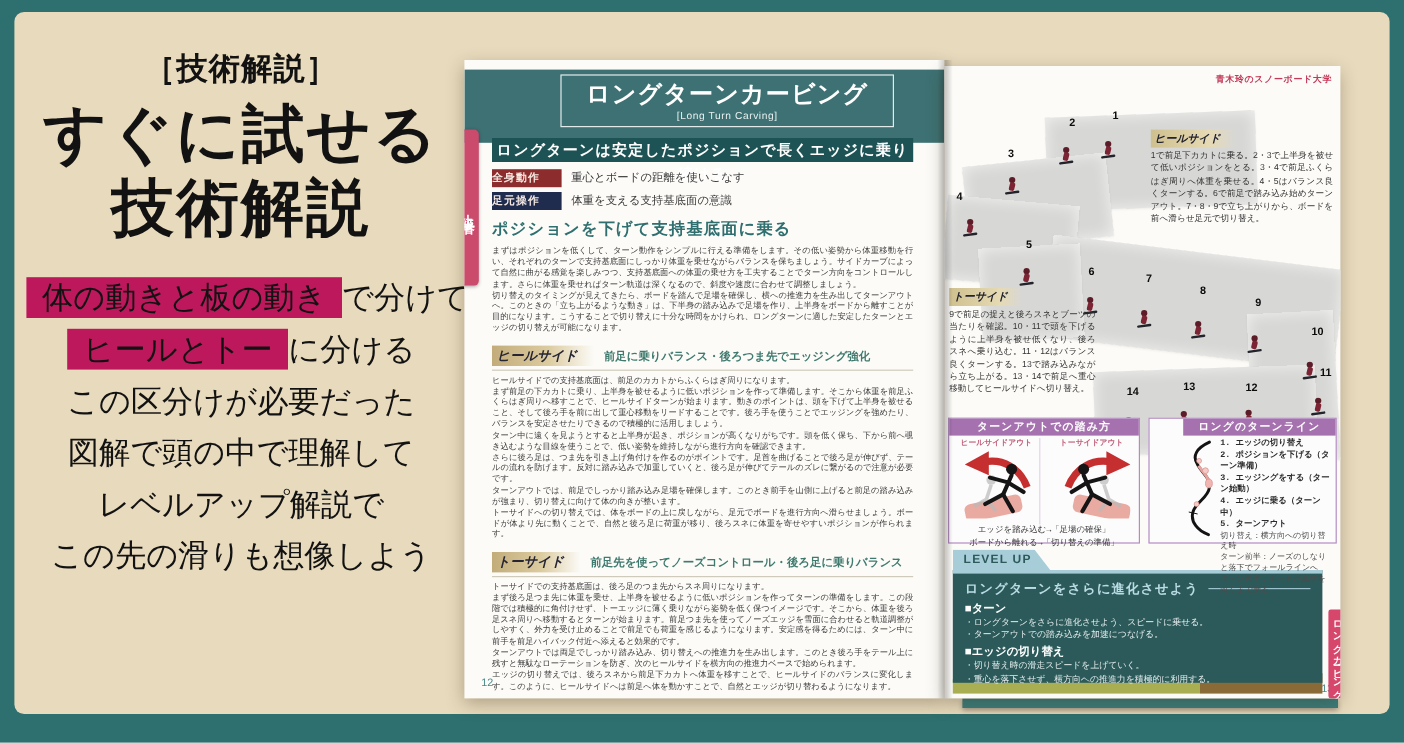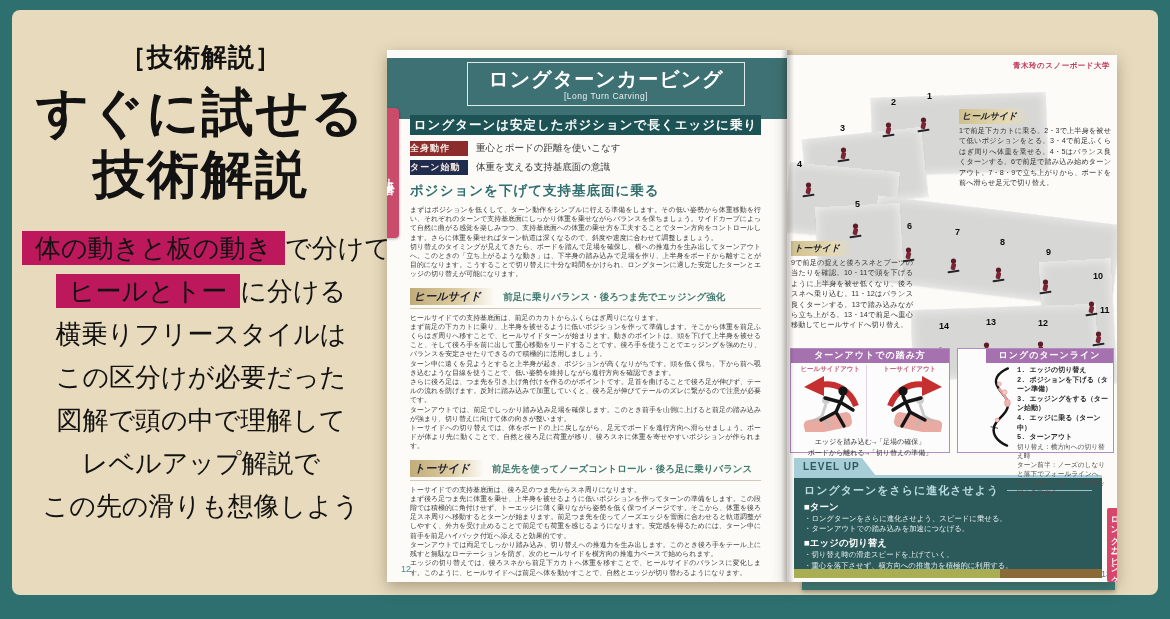--- a/index.html
+++ b/index.html
@@ -144,21 +144,20 @@
 <div id="stage">
   <div class="canvas">
 
     <aside class="promo">
       <div class="kicker">［技術解説］</div>
       <div class="big">すぐに試せる</div>
       <div class="big">技術解説</div>
       <div class="taglines">
         <div class="tagline"><span class="hl">体の動きと板の動き</span><span>で分けて</span></div>
         <div class="tagline"><span class="hl">ヒールとトー</span><span>に分ける</span></div>
-        <div class="tagline">横乗りフリースタイルは</div>
         <div class="tagline">この区分けが必要だった</div>
         <div class="tagline">図解で頭の中で理解して</div>
         <div class="tagline">レベルアップ解説で</div>
         <div class="tagline">この先の滑りも想像しよう</div>
       </div>
     </aside>
 
     <section class="page page-left">
       <div class="band">
         <div class="title-box">
@@ -168,21 +167,21 @@
       </div>
       <div class="level-tab">上級者</div>
 
       <div class="lp-content">
         <div class="leadbar">ロングターンは安定したポジションで長くエッジに乗り続ける</div>
         <div class="badge-row">
           <span class="badge" style="background:#8d2c2c">全身動作</span>
           <span class="btxt">重心とボードの距離を使いこなす</span>
         </div>
         <div class="badge-row">
-          <span class="badge" style="background:#1f2c4e">ターン始動</span>
+          <span class="badge" style="background:#1f2c4e">足元操作</span>
           <span class="btxt">体重を支える支持基底面の意識</span>
         </div>
 
         <div class="sec-head">ポジションを下げて支持基底面に乗る</div>
         <p class="bodytext">まずはポジションを低くして、ターン動作をシンプルに行える準備をします。その低い姿勢から体重移動を行い、それぞれのターンで支持基底面にしっかり体重を乗せながらバランスを保ちましょう。サイドカーブによって自然に曲がる感覚を楽しみつつ、支持基底面への体重の乗せ方を工夫することでターン方向をコントロールします。さらに体重を乗せればターン軌道は深くなるので、斜度や速度に合わせて調整しましょう。</p>
         <p class="bodytext">切り替えのタイミングが見えてきたら、ボードを踏んで足場を確保し、横への推進力を生み出してターンアウトへ。このときの「立ち上がるような動き」は、下半身の踏み込みで足場を作り、上半身をボードから離すことが目的になります。こうすることで切り替えに十分な時間をかけられ、ロングターンに適した安定したターンとエッジの切り替えが可能になります。</p>
 
         <div class="subsec">
           <span class="lab">ヒールサイド</span>
           <span class="sub">前足に乗りバランス・後ろつま先でエッジング強化</span>

